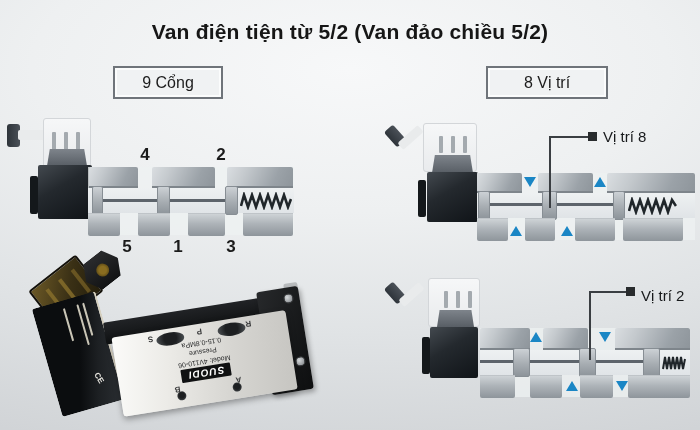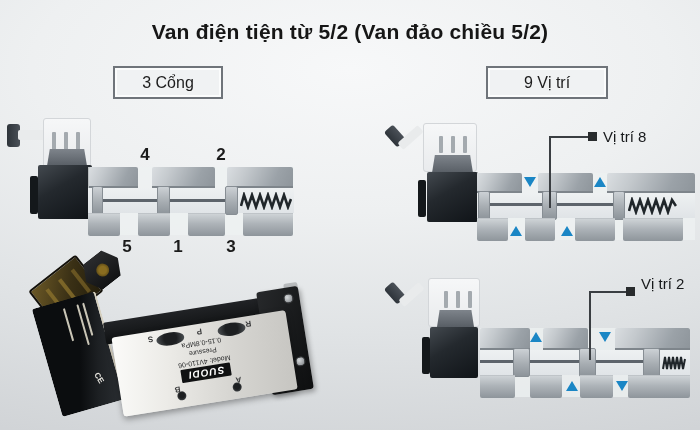--- a/index.html
+++ b/index.html
@@ -50,24 +50,24 @@
   .cetxt{color:#e6e4de;font-size:8px;font-weight:bold;}
 </style>
 </head>
 <body>
 
 <div id="stage">
 
   <div class="abs title">Van điện tiện từ 5/2 (Van đảo chiều 5/2)</div>
 
   <div class="abs badge" style="left:113px;top:66px;width:106px;height:29px">
-    <span>3 Cổng</span>
+    <span>9 Cổng</span>
   </div>
   <div class="abs badge" style="left:486px;top:66px;width:118px;height:29px">
-    <span>9 Vị trí</span>
+    <span>8 Vị trí</span>
   </div>
 
   <div class="abs" style="left:3px;top:118px;width:300px;height:140px">
 
     <div class="abs knob" style="left:4px;top:6px;width:13px;height:23px"></div>
     <div class="abs stem" style="left:15px;top:12px;width:28px;height:10px"></div>
     <div class="abs housing" style="left:40px;top:0px;width:48px;height:50px"></div>
     <div class="abs pin" style="left:49px;top:14px;width:4px;height:18px"></div>
     <div class="abs pin" style="left:61px;top:14px;width:4px;height:18px"></div>
     <div class="abs pin" style="left:73px;top:14px;width:4px;height:18px"></div>
@@ -167,21 +167,21 @@
     <div class="abs blkb" style="left:243px;top:100px;width:62px;height:22px"></div>
 
     <div class="abs tri tri-up" style="left:145px;top:57px"></div>
     <div class="abs tri tri-down" style="left:214px;top:57px"></div>
     <div class="abs tri tri-up" style="left:181px;top:106px"></div>
     <div class="abs tri tri-down" style="left:231px;top:106px"></div>
 
     <div class="abs cline" style="left:204px;top:16px;width:2px;height:69px"></div>
     <div class="abs cline" style="left:205px;top:16px;width:36px;height:2px"></div>
     <div class="abs csq" style="left:241px;top:12px;width:9px;height:9px"></div>
-    <div class="abs ctxt" style="left:256px;top:0">Vị trí 2</div>
+    <div class="abs ctxt" style="left:256px;top:12px">Vị trí 2</div>
   </div>
 
   <div class="abs" style="left:22px;top:252px;width:285px;height:175px">
 
     <div class="abs amber" style="left:14px;top:16px;width:60px;height:46px;transform:rotate(-38deg)">
       <div class="abs" style="left:12px;top:8px;width:4px;height:28px;background:#8a702c;opacity:.8"></div>
       <div class="abs" style="left:28px;top:8px;width:4px;height:28px;background:#8a702c;opacity:.8"></div>
       <div class="abs" style="left:44px;top:8px;width:4px;height:28px;background:#8a702c;opacity:.6"></div>
     </div>
     <div class="abs gland" style="left:60px;top:2px;width:40px;height:32px;transform:rotate(-38deg)">

